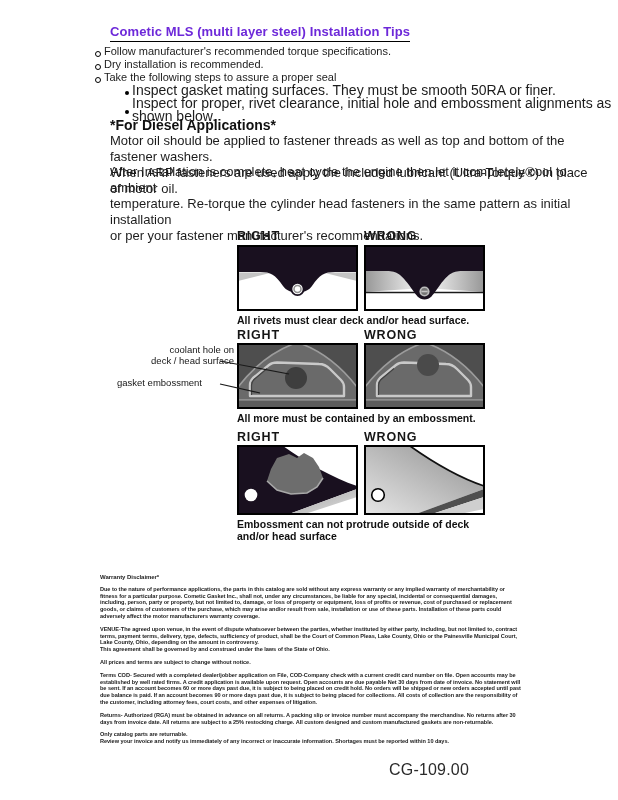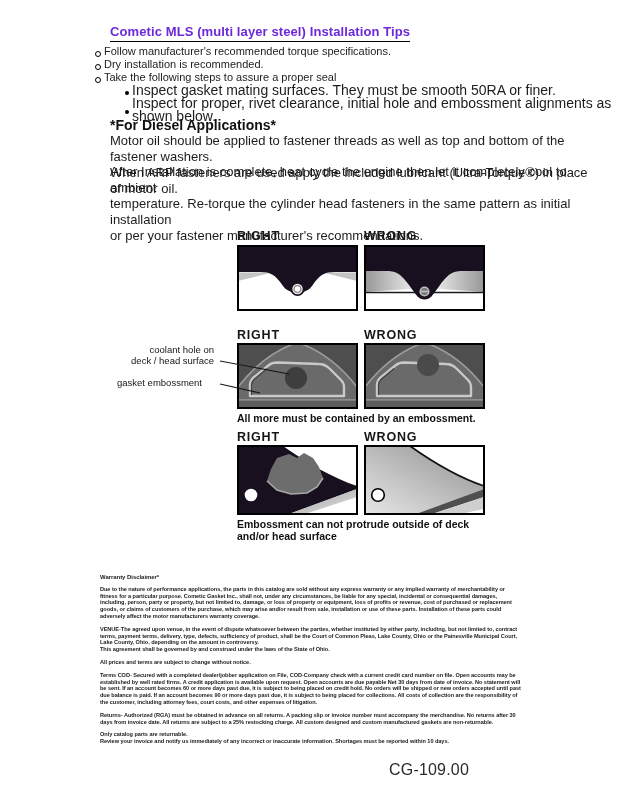--- a/index.html
+++ b/index.html
@@ -104,25 +104,26 @@
       <line x1="1" y1="47.5" x2="120" y2="47.5" stroke="#1a1a1a" stroke-width="1.4"></line>
       <path d="M0,0 H121 V26 H100 C89,26 85,28 76,40 C72,45.5 70,48.5 67.5,51.5 C63.5,55.5 57.5,55.5 53.5,51.5 C51,48.5 49,45.5 45,40 C36,28 32,26 21,26 H0 Z" fill="#19101f"></path>
       <circle cx="60.5" cy="46.5" r="7" fill="#19101f"></circle>
       <circle cx="60.5" cy="46.5" r="5.1" fill="#bdbdbd"></circle>
       <circle cx="60.5" cy="46.5" r="3.4" fill="#757575"></circle>
       <rect x="57.3" y="45.7" width="6.4" height="1.6" fill="#c4c4c4"></rect>
       <rect x="1" y="1" width="119" height="64" fill="none" stroke="#000000" stroke-width="2"></rect>
     </svg>
   </div>
 
+  <div class="abs caption" style="top:314px;">All rivets must clear deck and/or head surface.</div>
 
   <div class="abs rw-label" style="left:237px;top:328px;">RIGHT</div>
   <div class="abs rw-label" style="left:364px;top:328px;">WRONG</div>
 
-  <div class="abs side-label" style="left:104px;top:344px;">coolant hole on
+  <div class="abs side-label" style="left:124px;top:344px;">coolant hole on
 deck / head surface</div>
   <div class="abs side-label" style="left:92px;top:377px;">gasket embossment</div>
 
   <div class="abs panel" style="left:237px;top:343px;">
     <svg width="121" height="66" viewBox="0 0 121 66">
       <rect x="0" y="0" width="121" height="66" fill="#6a6a6a"></rect>
       <path d="M1,1 H56 C38,8 18,22 1,44 Z" fill="#4e4e4e"></path>
       <path d="M56,1 C38,8 18,22 1,44" fill="none" stroke="#9c9c9c" stroke-width="1.6"></path>
       <path d="M120,1 H65 C83,8 103,22 120,44 Z" fill="#4e4e4e"></path>
       <path d="M65,1 C83,8 103,22 120,44" fill="none" stroke="#9c9c9c" stroke-width="1.6"></path>

